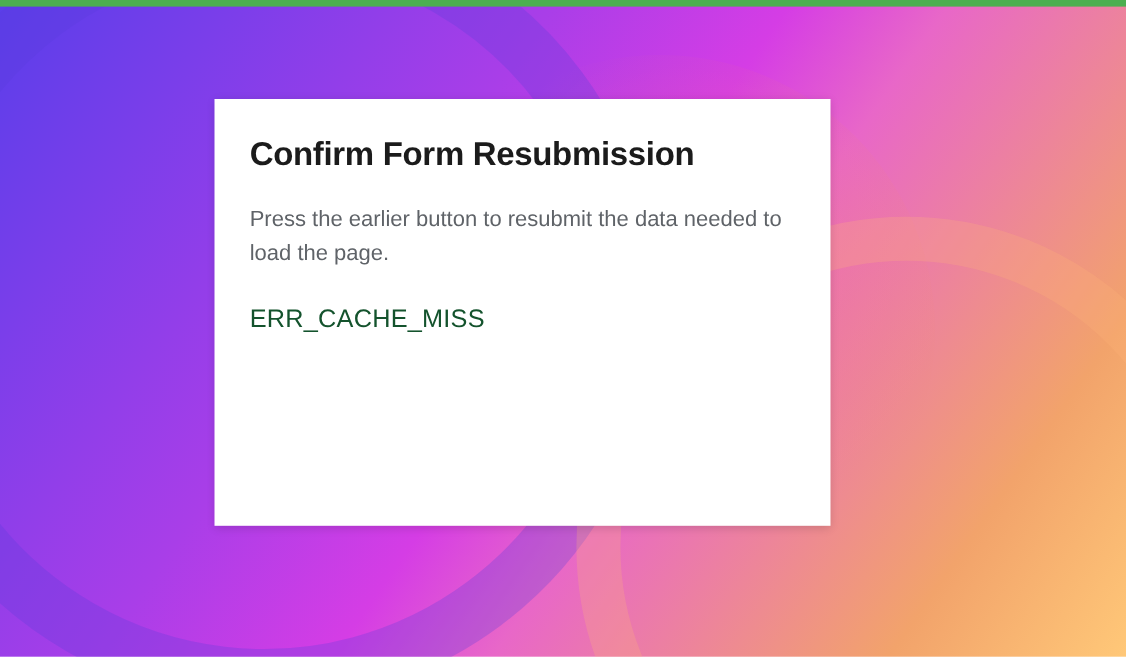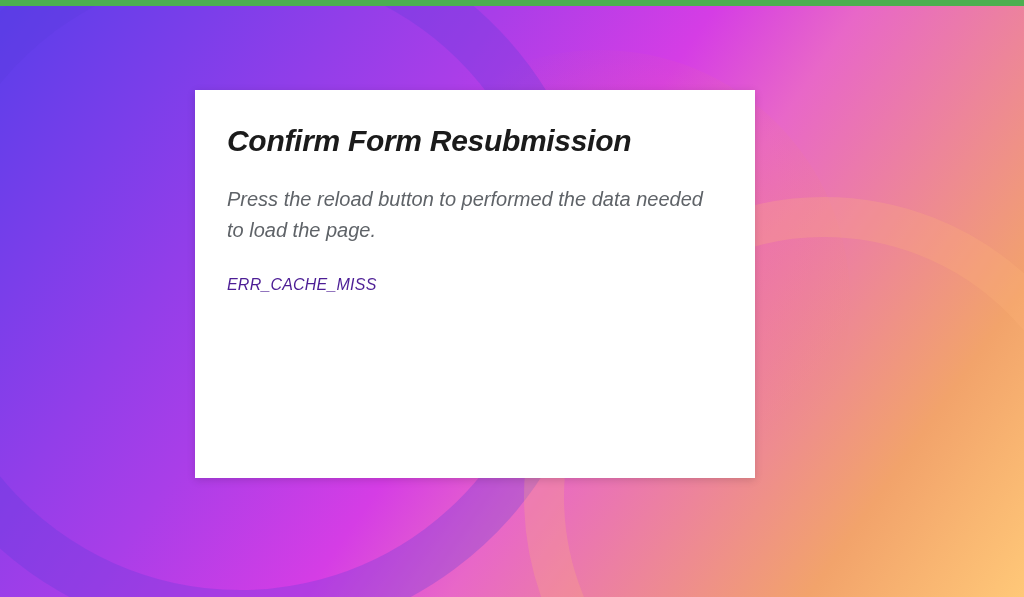--- a/index.html
+++ b/index.html
@@ -64,21 +64,20 @@
     .error-box {
       position: absolute;
       top: 90px;
       left: 195px;
       width: 560px;
       height: 388px;
       background: #ffffff;
       padding: 34px 30px 30px 32px;
       box-shadow: 0 2px 8px rgba(0,0,0,0.15);
       overflow: hidden;
-      font-style: italic;
     }
     .error-title {
       font-size: 30px;
       font-weight: 600;
       color: #1b1b1b;
       margin-bottom: 26px;
       letter-spacing: -0.3px;
     }
     .error-body {
       font-size: 20px;
@@ -87,34 +86,34 @@
       margin-bottom: 22px;
       white-space: normal;
     }
     .error-instruction {
       font-size: 20px;
       color: #5f6368;
       line-height: 1.55;
       margin-bottom: 30px;
     }
     .error-code {
-      font-size: 16px;
-      color: #4c1d95;
+      font-size: 23px;
+      color: #14532d;
       font-weight: 400;
       letter-spacing: 0.2px;
     }
   </style>
 </head>
 <body>
 
 <div class="background">
   <div class="curve3"></div>
   <div class="curve1"></div>
   <div class="curve2"></div>
 </div>
 
 <div class="green-bar"></div>
 
 <div class="error-box">
   <h1 class="error-title">Confirm Form Resubmission</h1>
-  <p class="error-instruction">Press the reload button to performed the data needed to load the page.</p>
+  <p class="error-instruction">Press the earlier button to resubmit the data needed to load the page.</p>
   <div class="error-code">ERR_CACHE_MISS</div>
 </div>
 
 </body></html>

